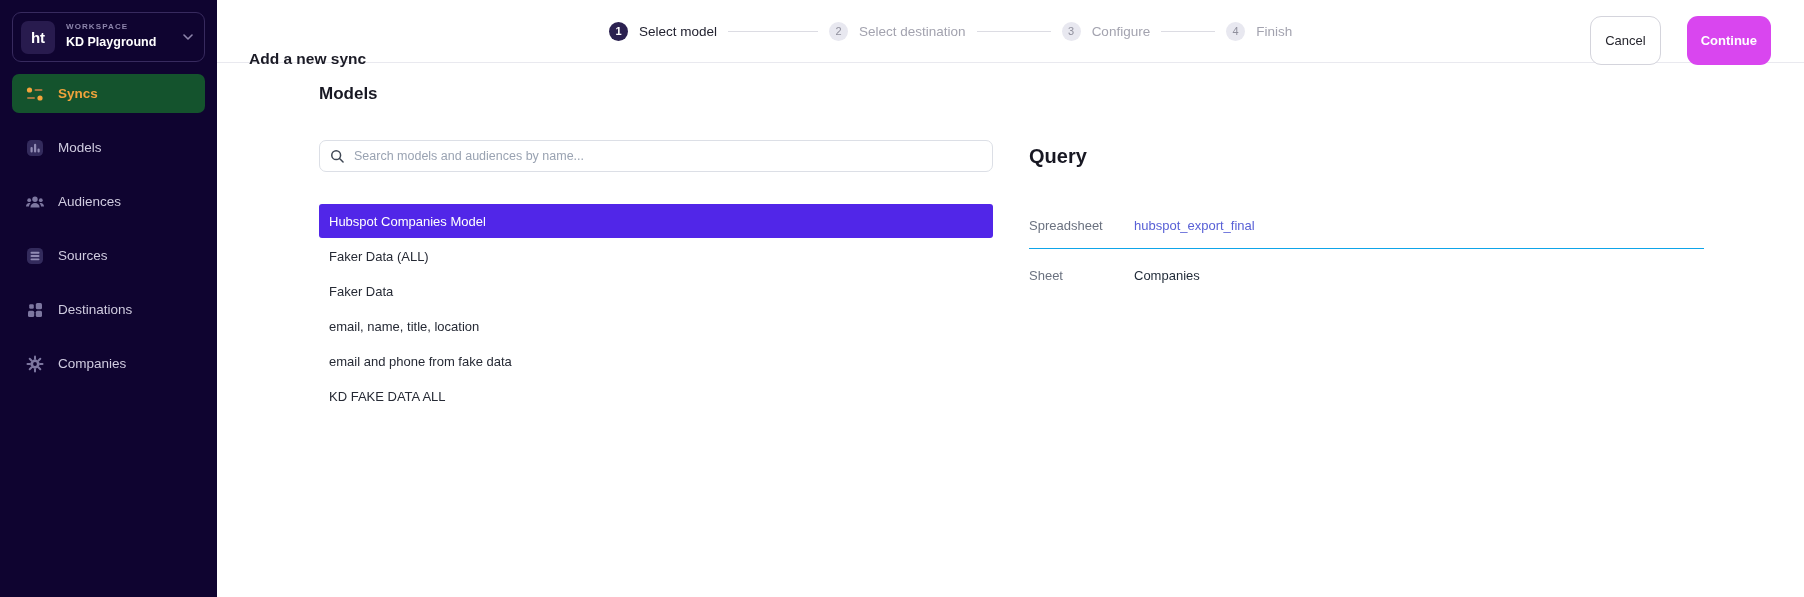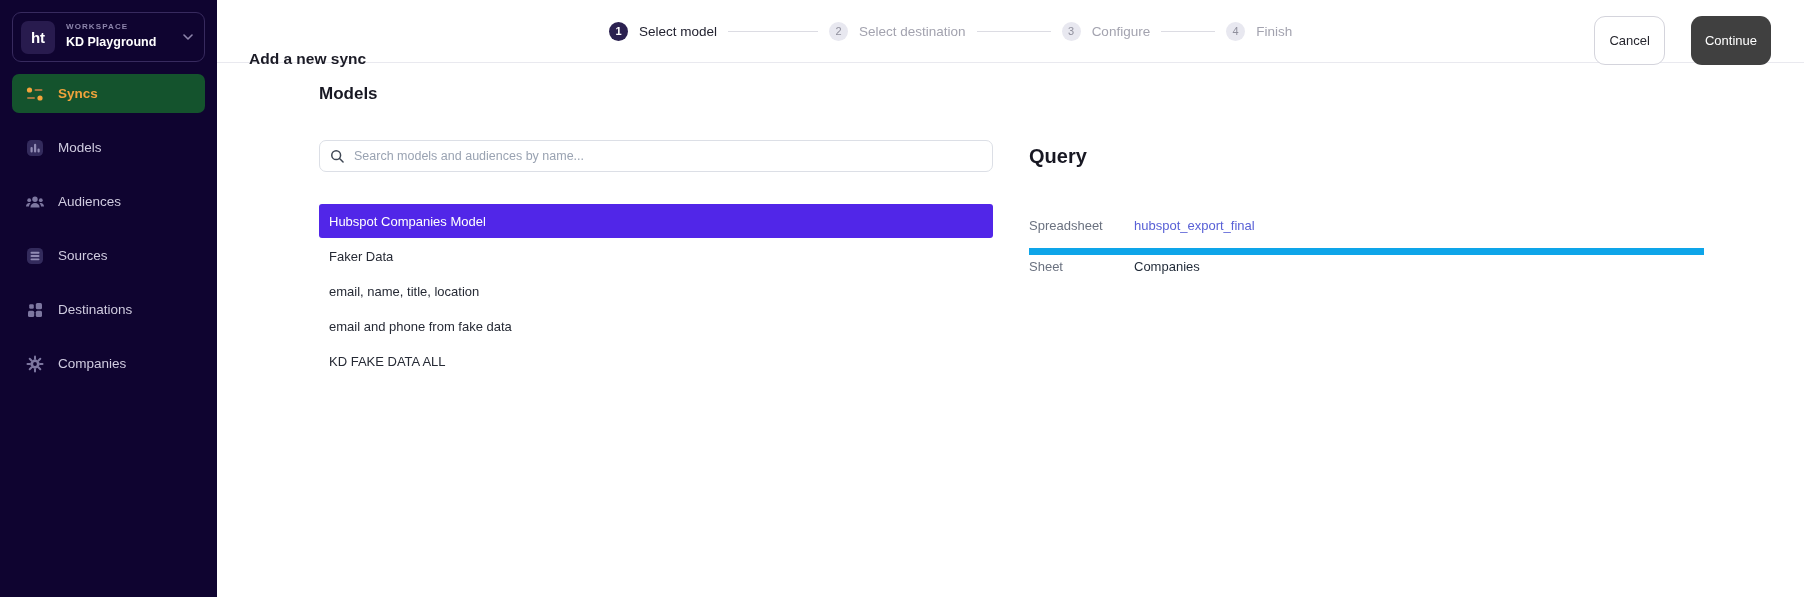--- a/index.html
+++ b/index.html
@@ -37,42 +37,42 @@
   .step.inactive .step-circle { background:#e8e8f0; color:#8f8f9c; font-weight:500; }
   .step-label { font-size:13.5px; color:#222230; }
   .step.inactive .step-label { color:#a3a3af; }
   .step-line { height:1px; background:#dcdce3; }
   .line-1 { width:90px; } .line-2 { width:74px; } .line-3 { width:54px; }
 
   .header-actions { position:absolute; right:33px; top:16px; display:flex; gap:12px; }
   .btn { height:49px; padding:0 14px; border-radius:11px; font-size:13px; cursor:pointer;
     font-family:"Liberation Sans", sans-serif; display:flex; align-items:center;margin-left:14px; }
   .btn-cancel { background:#ffffff; border:1px solid #d4d4dc; color:#26262e; }
-  .btn-continue { background:#404040; border:none; color:#ffffff; font-weight:400; }
+  .btn-continue { background:#d946ef; border:none; color:#ffffff; font-weight:700; }
 
   
   .models-heading { position:absolute; left:319px; top:84px; font-size:17px; font-weight:700; color:#181823; }
   .search-box { position:absolute; left:319px; top:140px; width:674px; height:32px;
     border:1px solid #dcdfe6; border-radius:7px; background:#ffffff;
     display:flex; align-items:center; padding:12px 10px; gap:9px; }
   .search-box svg { flex:0 0 15px; }
   .search-input { border:none; outline:none; width:100%; font-size:12.5px; color:#333a45;
     font-family:"Liberation Sans", sans-serif; background:transparent; }
   .search-input::placeholder { color:#9aa3b2; }
 
   .model-list { position:absolute; left:319px; top:204px; width:674px; }
   .model-row { height:35px; display:flex; align-items:center; padding:0 10px;
     font-size:13px; color:#262a35; border-radius:3px; cursor:pointer; }
   .model-row.selected { background:#5126e8; color:#ffffff; height:34px; margin-bottom:1px; }
 
   
   .query-panel { position:absolute; left:1029px; top:145px; width:675px; }
   .query-heading { font-size:20px; font-weight:700; color:#181823; margin-bottom:46px; }
   .query-row { display:flex; align-items:flex-start; font-size:13px; padding:4px 0 15px 0; }
-  .query-row.divided { border-bottom:7px solid #0ea5e9; }
+  .query-row.divided { border-bottom:1px solid #0ea5e9; margin-bottom:15px; }
   .query-label { width:105px; flex:0 0 105px; color:#6b7280; }
   .query-link { color:#5961d6; cursor:pointer; text-decoration:none; }
   .query-value { color:#1f2937; }
 </style>
 </head>
 <body>
 
 <div class="app">
 
   <div class="sidebar">
@@ -202,20 +202,23 @@
       <line x1="10.8" y1="10.8" x2="14.8" y2="14.8" stroke="#3f4754" stroke-width="1.7" stroke-linecap="round"></line>
     </svg>
     <input class="search-input" type="text" placeholder="Search models and audiences by name..." style="">
   </div>
 
   <div class="model-list">
     <div class="model-row selected">
       <span>Hubspot Companies Model</span>
     </div>
     <div class="model-row">
+      <span>Faker Data (ALL)</span>
+    </div>
+    <div class="model-row">
       <span>Faker Data</span>
     </div>
     <div class="model-row">
       <span>email, name, title, location</span>
     </div>
     <div class="model-row">
       <span>email and phone from fake data</span>
     </div>
     <div class="model-row">
       <span>KD FAKE DATA ALL</span>

